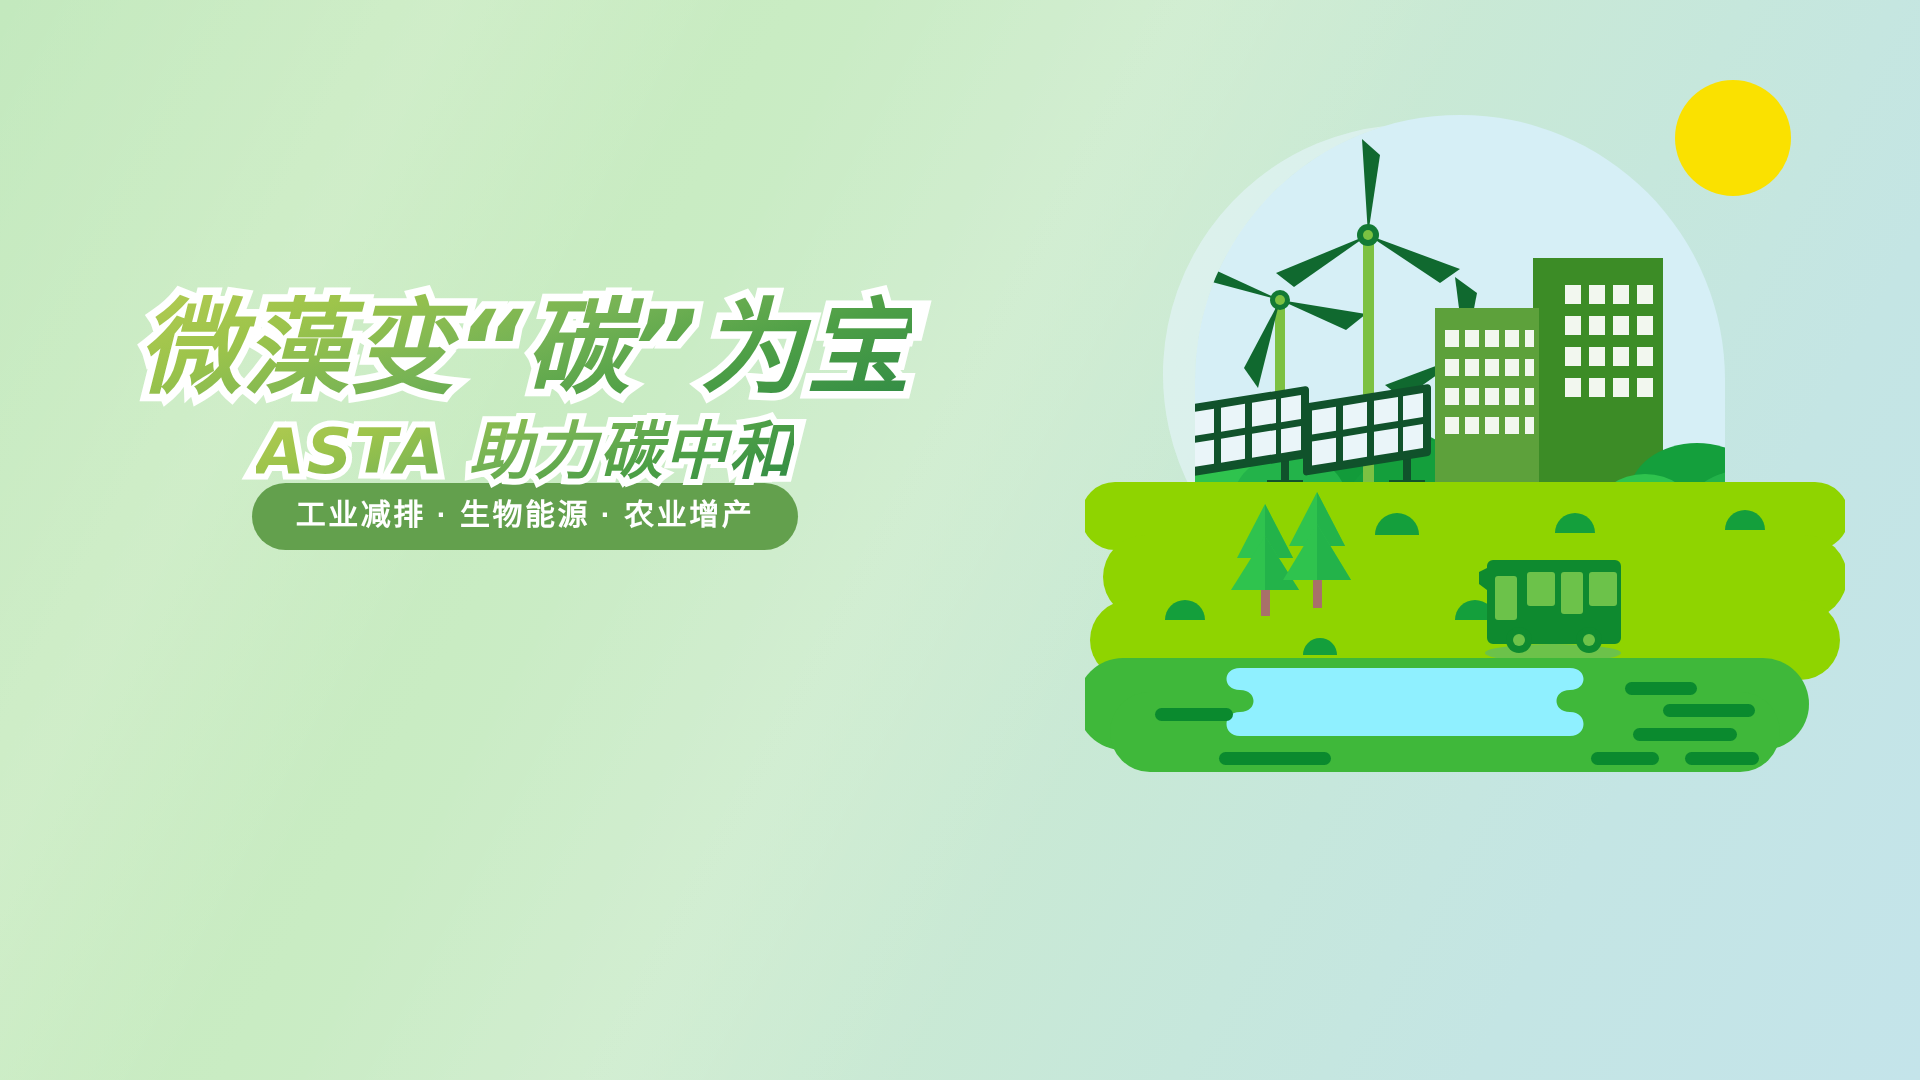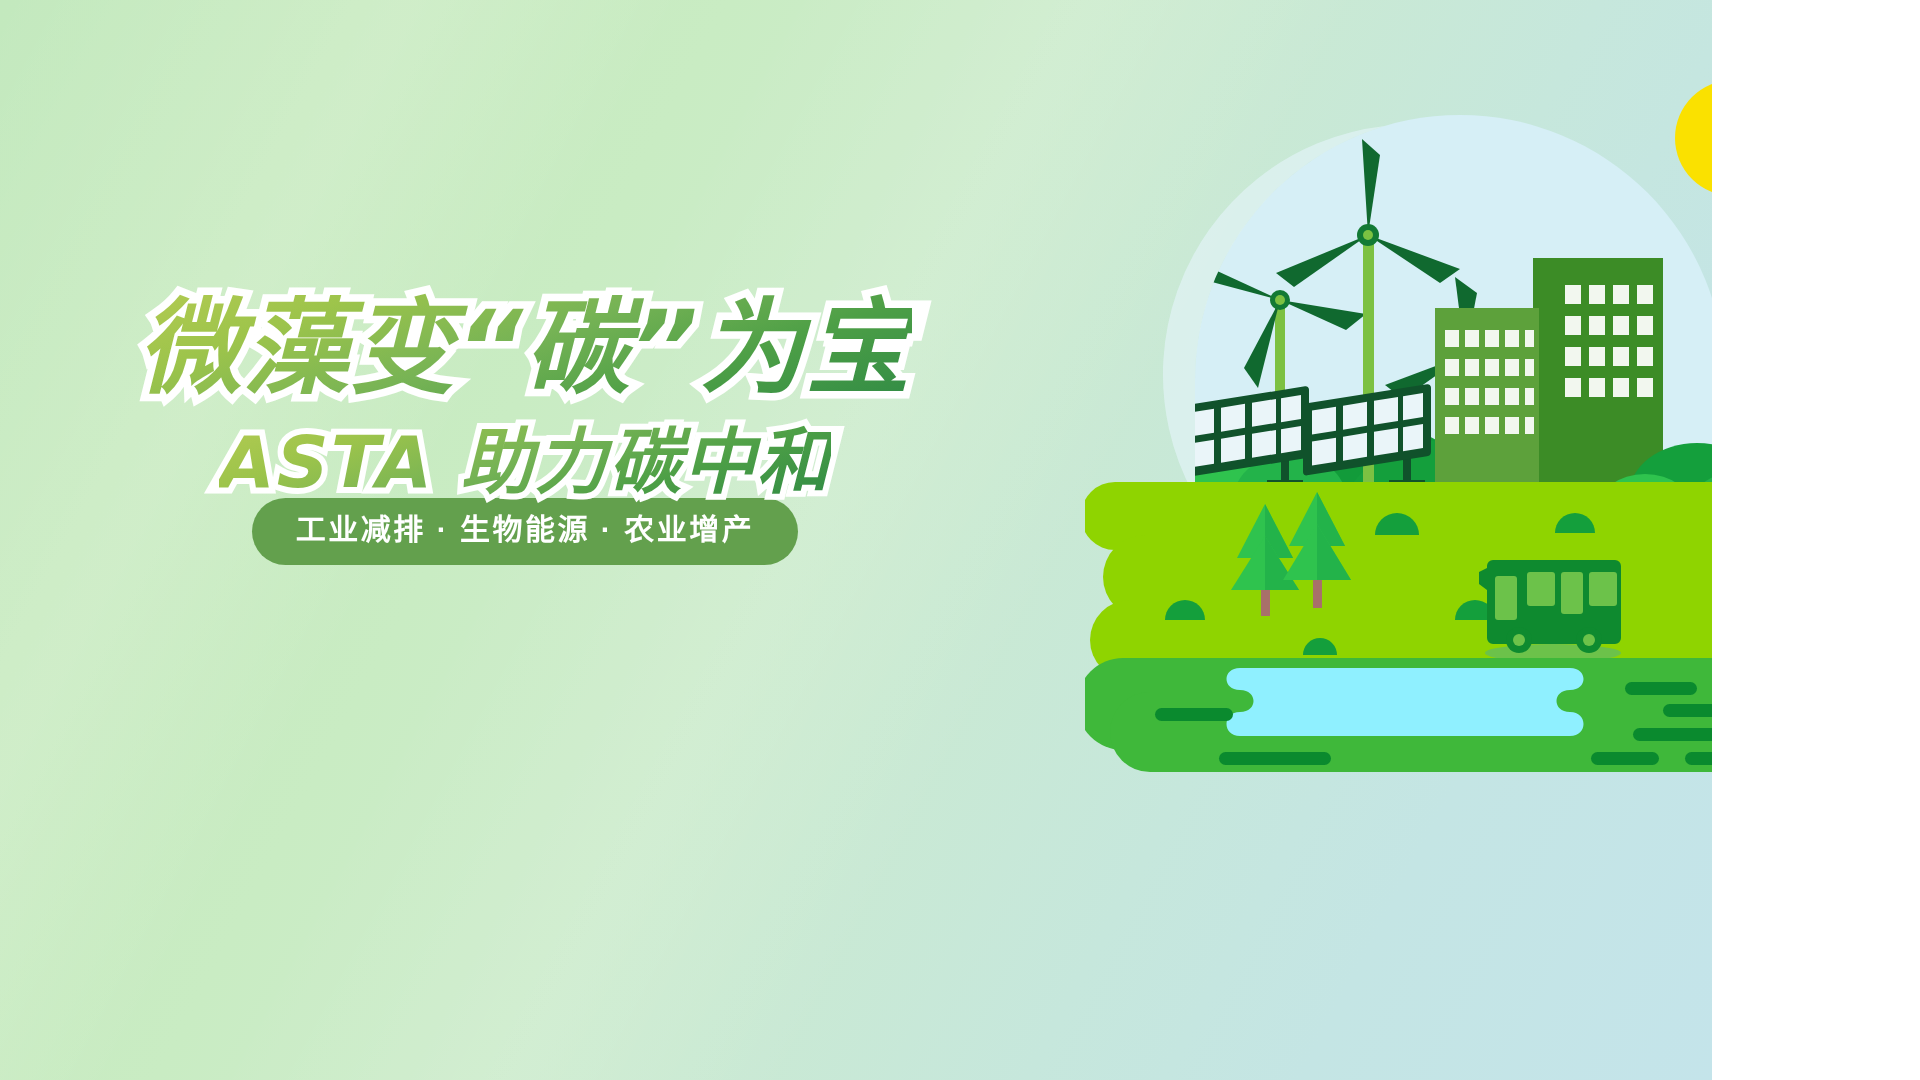--- a/index.html
+++ b/index.html
@@ -7,21 +7,21 @@
     margin: 0;
     padding: 0;
     width: 1920px;
     height: 1080px;
     overflow: hidden;
     font-family: "Liberation Sans", "DejaVu Sans", sans-serif;
   }
 
   #banner {
     position: relative;
-    width: 1712px;
+    width: 1920px;
     height: 1080px;
     background:
       linear-gradient(118deg,
         #c3e9be 0%,
         #c6eabe 16%,
         #c9ecc3 32%,
         #cdeccc 46%,
         #c9e9d4 58%,
         #c6e7dc 70%,
         #c4e5e4 82%,
@@ -81,22 +81,22 @@
     -webkit-background-clip: text;
     background-clip: text;
     color: transparent;
     -webkit-text-fill-color: transparent;
   }
 
   #headline-main { font-size: 104px; }
   #headline-main .stroke { -webkit-text-stroke-width: 15px; }
 
   #headline-sub {
-    font-size: 72px;
-    margin-top: 26px;
+    font-size: 63px;
+    margin-top: 20px;
     text-align: right;
   }
   #headline-sub .stroke { -webkit-text-stroke-width: 12px; }
 
   
   #tagline-pill {
     display: inline-block;
     padding: 15px 44px 17px 44px;
     border-radius: 40px;
     background: #63a04d;

